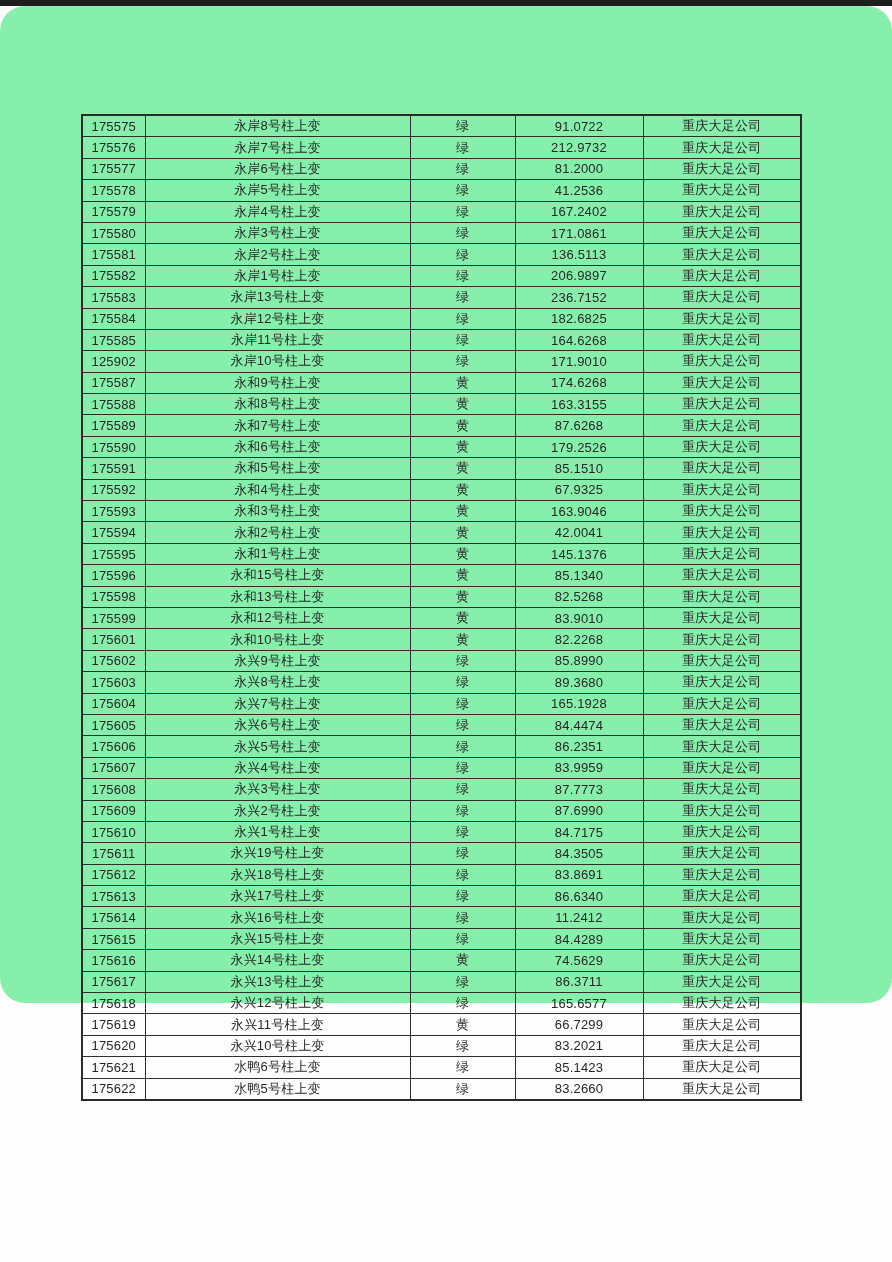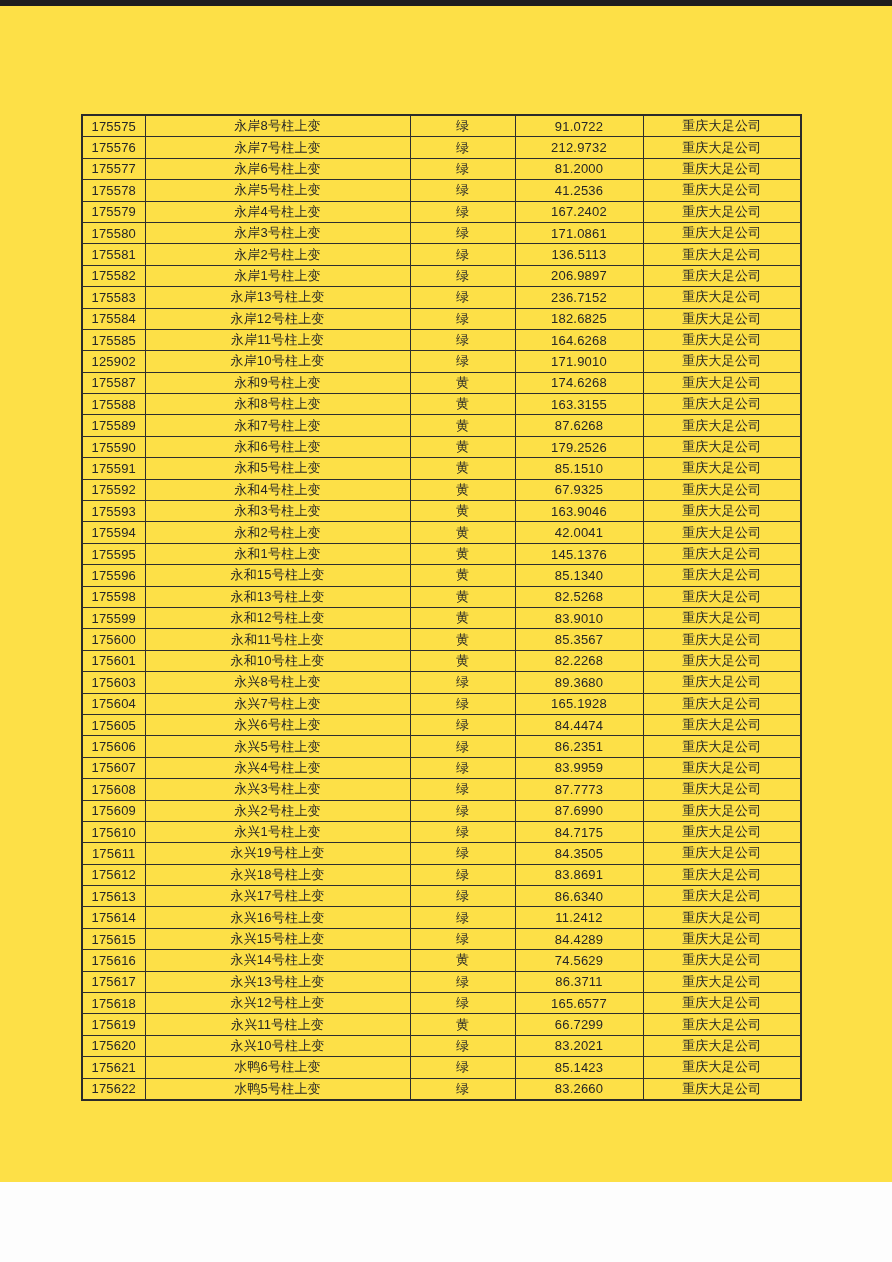--- a/index.html
+++ b/index.html
@@ -20,22 +20,23 @@
     left: 0;
     width: 892px;
     height: 6px;
     background: #1e1e1e;
   }
   .page {
     position: absolute;
     top: 6px;
     left: 0;
     width: 892px;
-    height: 1176px;
-    background: #fde047;
+    height: 997px;
+    background: #86efac;
+    border-radius: 25px;
   }
   table.data-table {
     position: absolute;
     left: 81px;
     top: 108px;
     width: 719px;
     border-collapse: collapse;
     table-layout: fixed;
     border: 2px solid #2b2b2b;
   }
@@ -234,31 +235,31 @@
           <td>重庆大足公司</td>
         </tr>
         <tr>
           <td>175599</td>
           <td>永和12号柱上变</td>
           <td>黄</td>
           <td>83.9010</td>
           <td>重庆大足公司</td>
         </tr>
         <tr>
-          <td>175600</td>
-          <td>永和11号柱上变</td>
-          <td>黄</td>
-          <td>85.3567</td>
-          <td>重庆大足公司</td>
-        </tr>
-        <tr>
           <td>175601</td>
           <td>永和10号柱上变</td>
           <td>黄</td>
           <td>82.2268</td>
+          <td>重庆大足公司</td>
+        </tr>
+        <tr>
+          <td>175602</td>
+          <td>永兴9号柱上变</td>
+          <td>绿</td>
+          <td>85.8990</td>
           <td>重庆大足公司</td>
         </tr>
         <tr>
           <td>175603</td>
           <td>永兴8号柱上变</td>
           <td>绿</td>
           <td>89.3680</td>
           <td>重庆大足公司</td>
         </tr>
         <tr>

